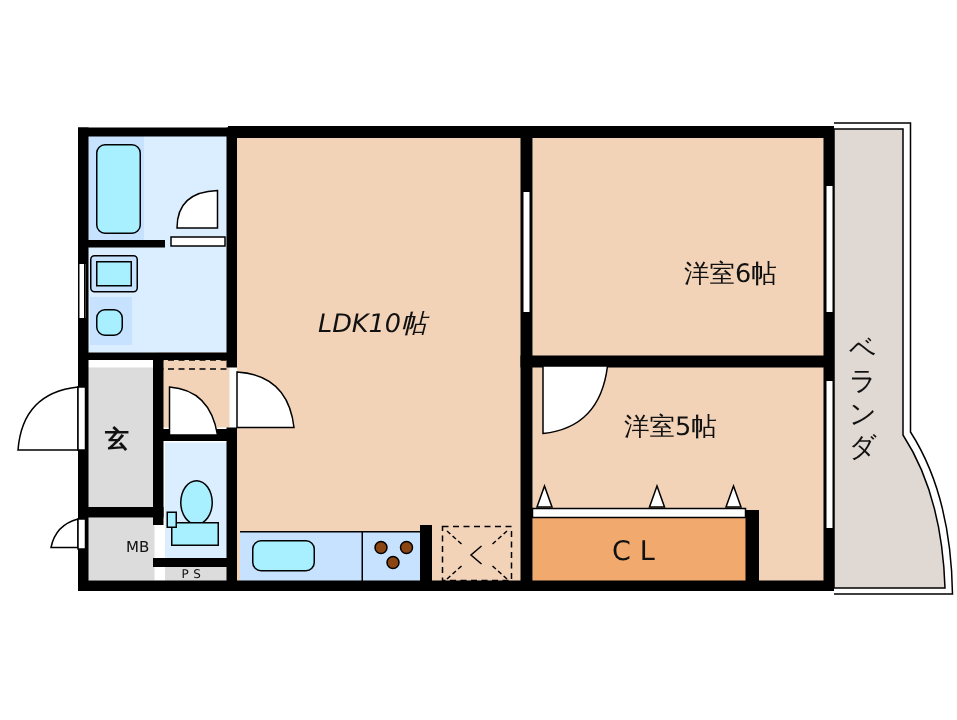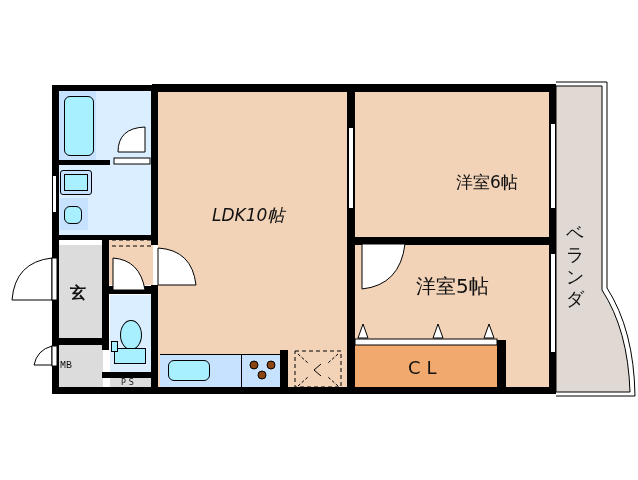--- a/index.html
+++ b/index.html
@@ -95,18 +95,18 @@
   <path d="M52 346 Q37 350 34 365 H52 Z" fill="#fff" stroke="#000" stroke-width="1"></path>
   <rect x="52" y="346" width="5" height="20" fill="#fff" stroke="#000"></rect>
   <line x1="105" y1="240" x2="151" y2="240" stroke="#000" stroke-dasharray="4,3"></line>
   <line x1="105" y1="246" x2="151" y2="246" stroke="#000" stroke-dasharray="4,3"></line>
   <rect x="355" y="339" width="142" height="6" fill="#fff" stroke="#000"></rect>
   <path d="M358 338 L363 324 L368 338 Z M433 338 L438 324 L443 338 Z M484 338 L489 324 L494 338 Z" fill="#fff" stroke="#000"></path>
 </svg>
 
 <div class="lbl" style="left:212px;top:204px;font-size:17px;font-style:italic;">LDK10帖</div>
 <div class="lbl" style="left:412px;top:171px;font-size:17px;margin-left:44px;">洋室6帖</div>
-<div class="lbl" style="left:416px;top:273px;font-size:20px;">洋室5帖</div>
+<div class="lbl" style="left:416px;top:273px;font-size:17px;">洋室5帖</div>
 <div class="lbl" style="left:408px;top:357px;font-size:18px;letter-spacing:6px;">CL</div>
 <div class="lbl" style="left:70px;top:283px;font-size:16px;font-weight:bold;">玄</div>
-<div class="lbl" style="left:60px;top:360px;font-size:10px;font-family:Liberation Mono, monospace;">MB</div>
+<div class="lbl" style="left:84px;top:360px;font-size:10px;">MB</div>
 <div class="lbl" style="left:121px;top:378px;font-size:8px;letter-spacing:3px;">PS</div>
 <div class="lbl" style="left:566px;top:190px;font-size:18px;width:22px;white-space:normal;word-break:break-all;line-height:22px;margin-top:32px;">ベランダ</div>
 
 </body></html>

